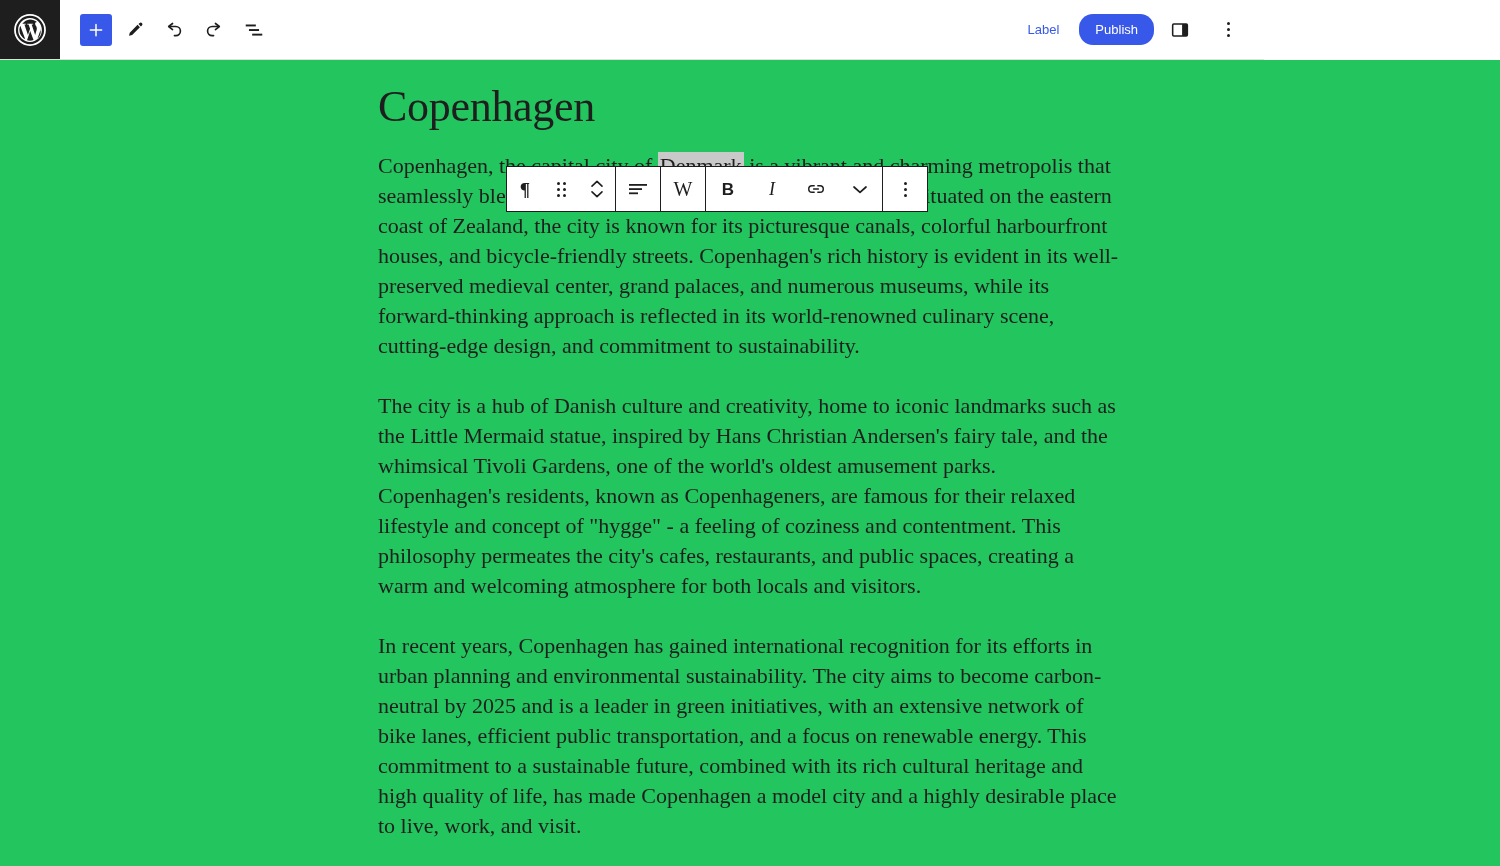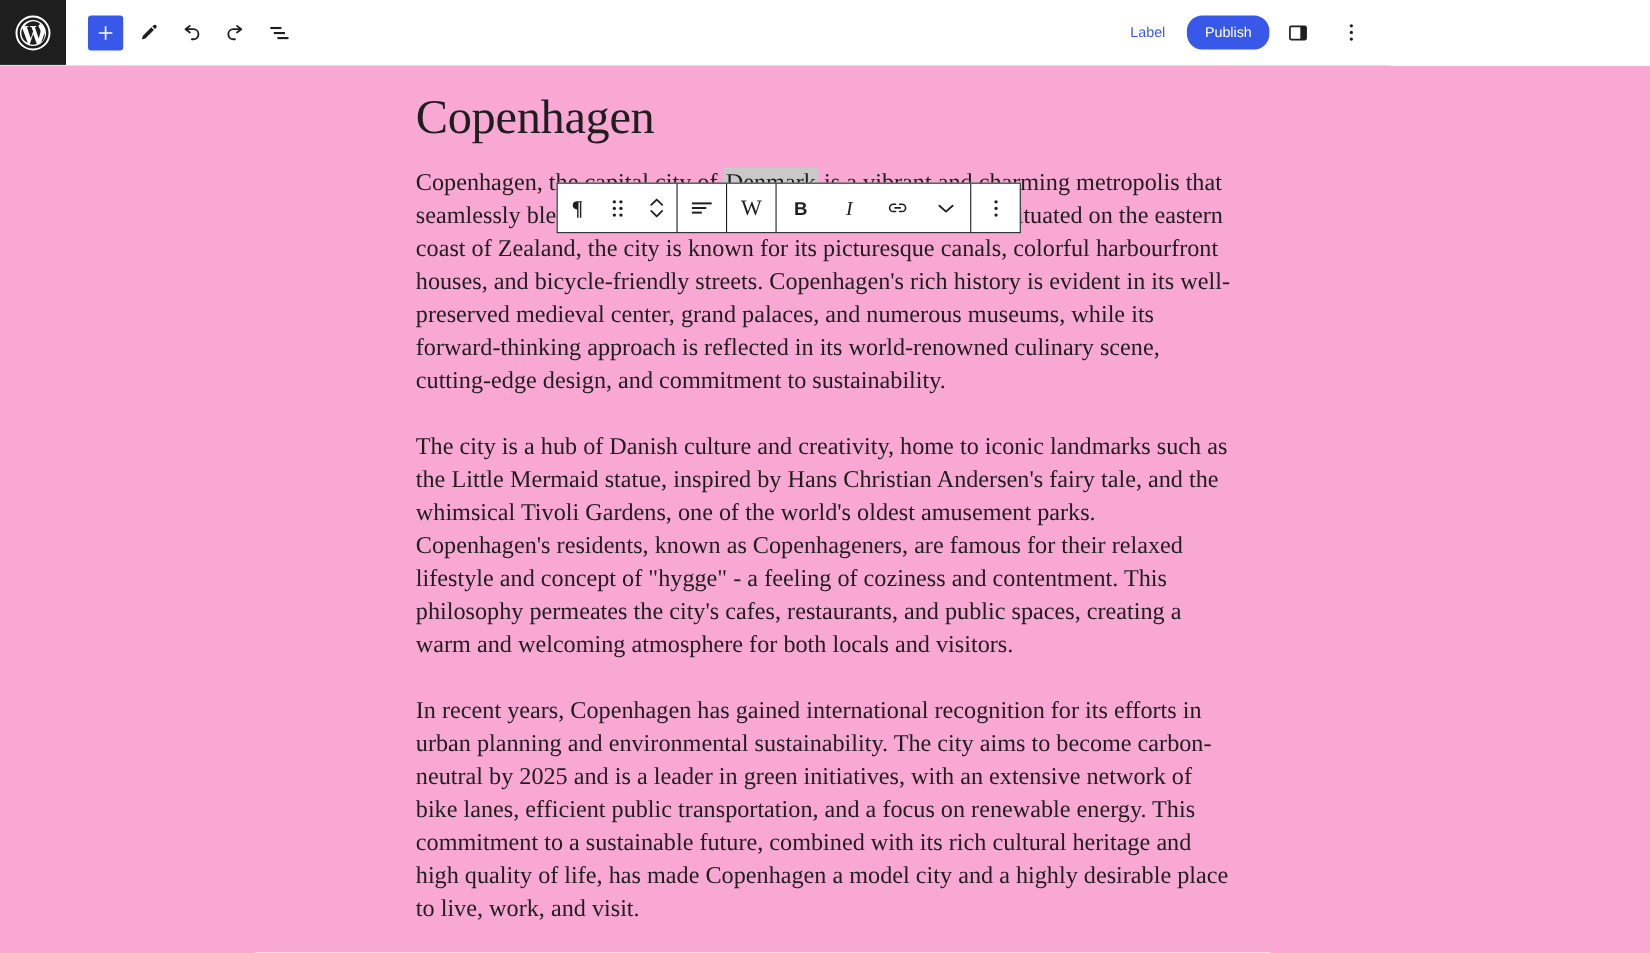--- a/index.html
+++ b/index.html
@@ -93,21 +93,21 @@
     border-radius: 14px;
     cursor: pointer;
     line-height: 1;
   }
 
   
   #editor-canvas {
     position: relative;
     width: 1500px;
     height: 806px;
-    background: #f9a8d4;
+    background: #22c55e;
     overflow: hidden;
   }
 
   #post-content {
     width: 744px;
     margin: 0 auto;
     padding-top: 22px;
     font-family: "Liberation Serif", serif;
     color: #1e1e1e;
   }

